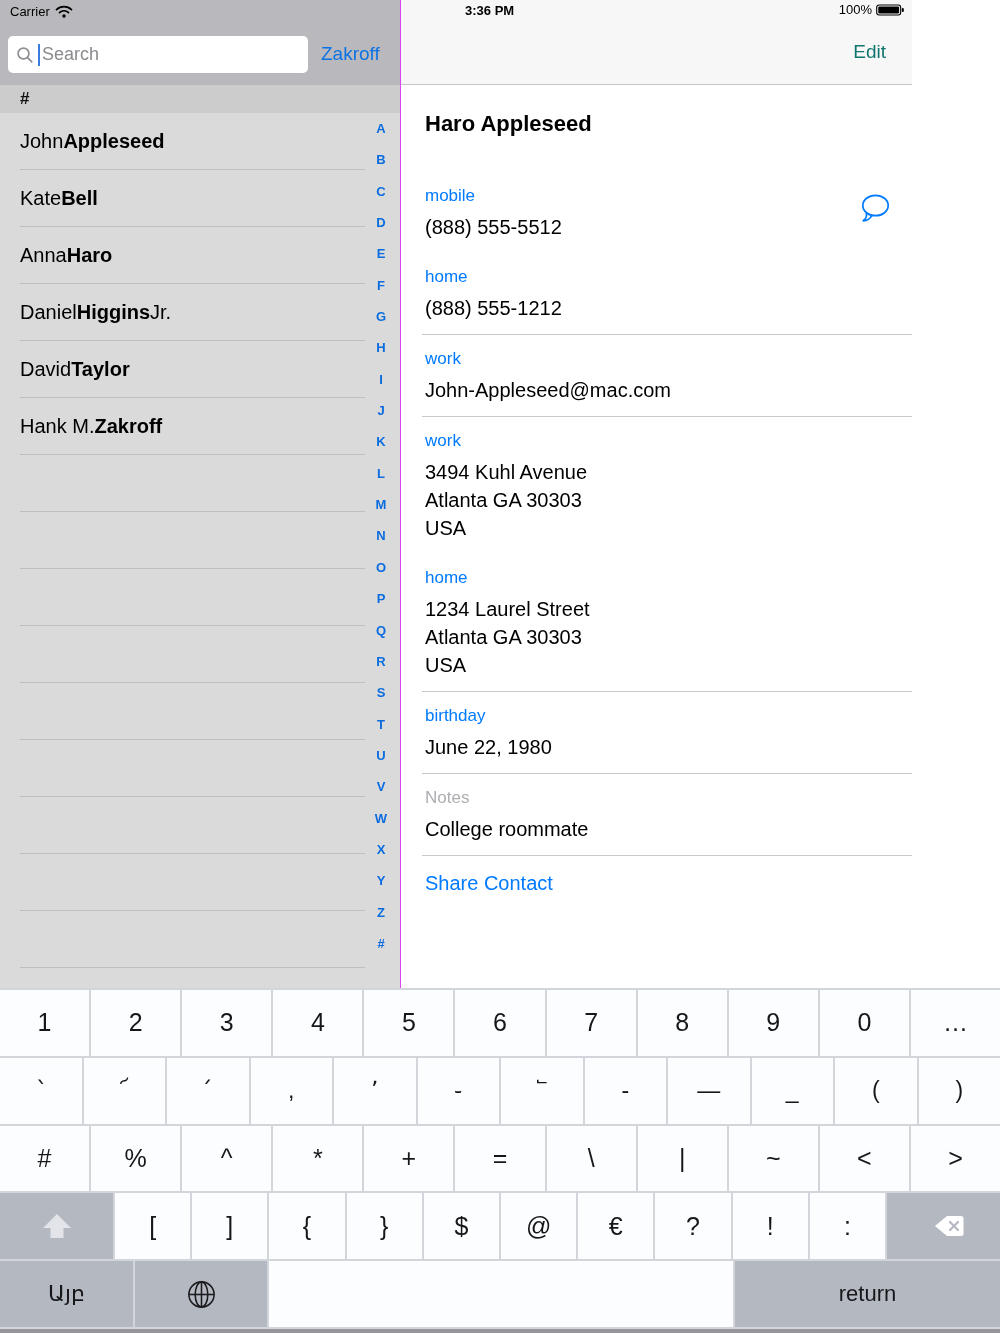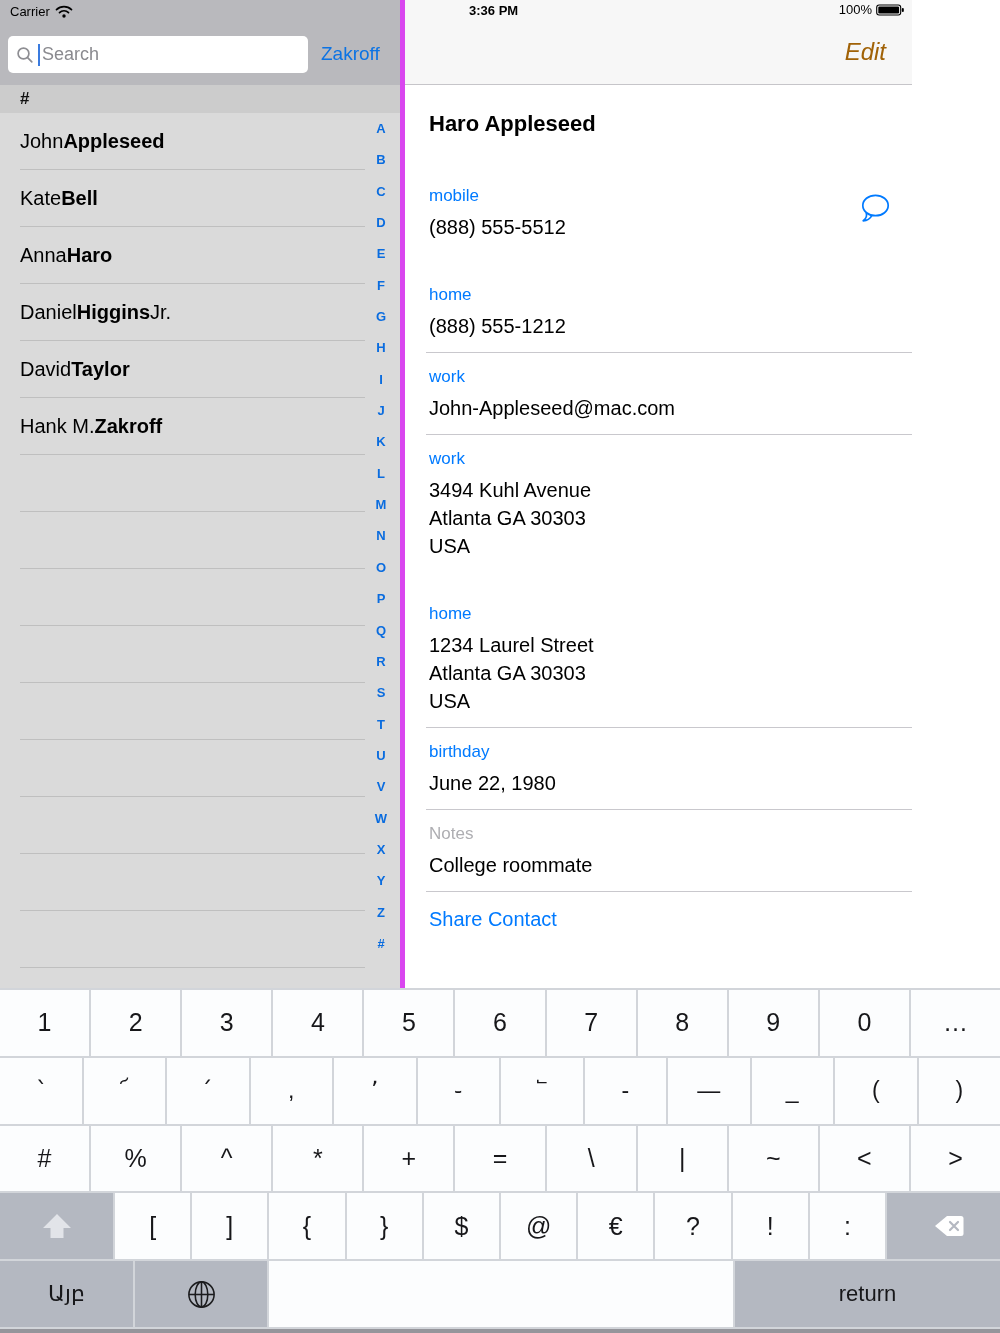--- a/index.html
+++ b/index.html
@@ -33,33 +33,33 @@
   .rows{position:absolute;left:0;top:113px;width:100%;text-align:right;}
   .contact-row{position:relative;height:57px;display:flex;align-items:center;padding-left:20px;font-size:20px;color:#000;}
   .contact-row .bold{font-weight:bold;}
   .row-sep{position:absolute;left:20px;right:35px;bottom:0;height:1px;background:#bfbfbf;}
   .index-col{
     position:absolute;right:10px;top:122px;height:828px;width:18px;z-index:5;
     display:flex;flex-direction:column;justify-content:space-between;align-items:center;
   }
   .index-letter{font-size:13px;font-weight:bold;color:#0a6cdf;line-height:13px;cursor:pointer;}
   
-  .right-pane{position:absolute;left:400px;top:0;width:512px;height:988px;background:#fff;border-left:5px solid #d946ef;}
+  .right-pane{position:absolute;left:400px;top:0;width:512px;height:988px;background:#fff;border-left:1px solid #d946ef;}
   .right-status{position:absolute;left:0;top:0;width:100%;height:20px;background:#f7f7f7;}
   .clock{position:absolute;left:64px;top:3px;font-size:13px;font-weight:600;color:#000;}
   .batt-group{position:absolute;right:8px;top:2px;display:flex;align-items:center;gap:4px;}
   .batt-pct{font-size:13px;color:#000;}
   .right-nav{
     position:absolute;left:0;top:20px;width:100%;height:65px;background:#f7f7f7;
     border-bottom:1px solid #c6c5c9;display:flex;align-items:center;justify-content:flex-end;padding-right:26px;
   }
-  .edit-btn{font-size:24px;color:#a16207;cursor:pointer;font-style:italic;}
+  .edit-btn{font-size:19px;color:#0f766e;cursor:pointer;}
   .detail{position:absolute;left:0;top:85px;width:100%;padding-left:24px;}
   .dname{margin-top:26px;font-size:22px;font-weight:bold;color:#000;}
-  .dfield{position:relative;margin-top:44px;}
+  .dfield{position:relative;margin-top:26px;}
   .dfield.first{margin-top:49px;}
   .dlabel{font-size:17px;color:#007aff;margin-bottom:7px;}
   .dlabel.gray{color:#aeaeb2;}
   .dline{font-size:20px;color:#000;line-height:28px;cursor:pointer;}
   .dsep{height:1px;background:#c9c8cd;margin:12px 0 0 -3px;}
   .dsep + .dfield{margin-top:14px;}
   .msg-icon{position:absolute;right:22px;top:8px;cursor:pointer;}
   .share-btn{margin-top:16px;font-size:20px;color:#007aff;cursor:pointer;}
   
   .kb{

